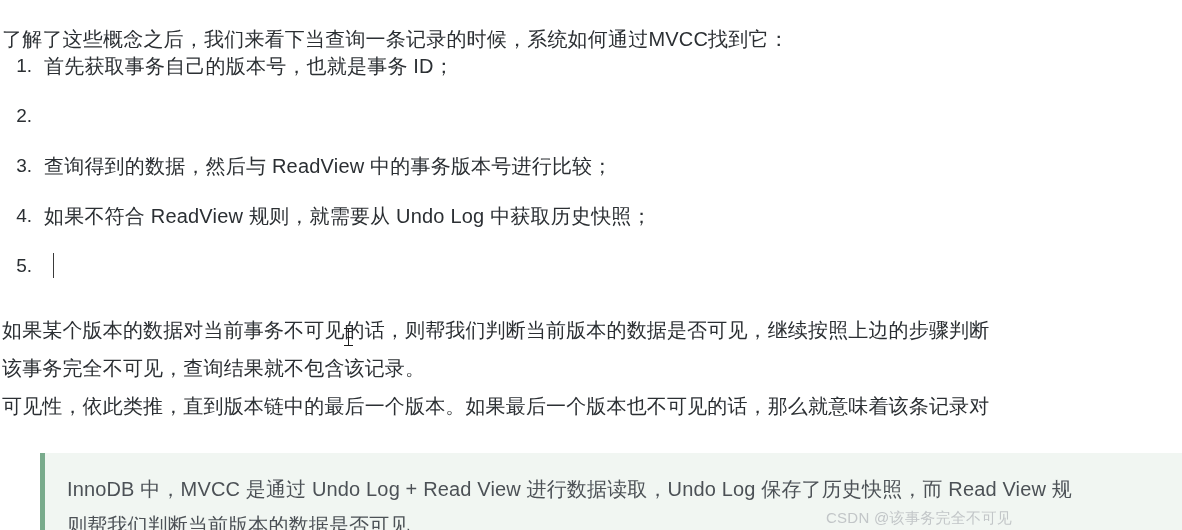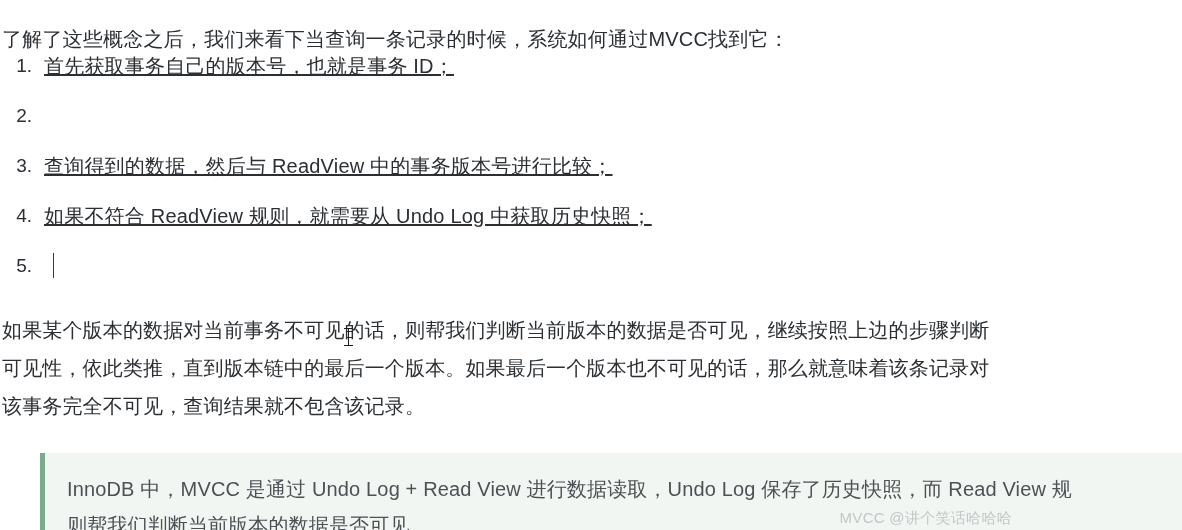--- a/index.html
+++ b/index.html
@@ -60,21 +60,20 @@
     text-align: right;
     padding-right: 12px;
     box-sizing: border-box;
     font-size: 19px;
     color: #2b2f33;
   }
   .step-text {
     flex: 1;
     white-space: nowrap;
     letter-spacing: 0.2px;
-    text-decoration: underline;
   }
   .caret {
     display: inline-block;
     width: 1px;
     height: 25px;
     background: #3a3a3a;
     vertical-align: -5px;
     margin-left: 9px;
   }
 
@@ -179,30 +178,30 @@
       <span class="step-text">如果不符合 ReadView 规则，就需要从 Undo Log 中获取历史快照；</span>
     </li>
     <li class="step">
       <span class="step-marker">5.</span>
       <span class="step-text"><span class="caret"></span></span>
     </li>
   </ol>
 
   <div class="body-para">
     <span class="pline">如果某个版本的数据对当前事务不可见的话，则帮我们判断当前版本的数据是否可见，继续按照上边的步骤判断</span>
+    <span class="pline">该事务完全不可见，查询结果就不包含该记录。</span>
     <span class="pline">可见性，依此类推，直到版本链中的最后一个版本。如果最后一个版本也不可见的话，那么就意味着该条记录对</span>
-    <span class="pline">该事务完全不可见，查询结果就不包含该记录。</span>
   </div>
 
   <div class="ibeam">
     <span class="top-bar"></span>
     <span class="stem"></span>
     <span class="bot-bar"></span>
   </div>
 
   <blockquote class="callout">
     <span class="cline">InnoDB 中，MVCC 是通过 Undo Log + Read View 进行数据读取，Undo Log 保存了历史快照，而 Read View 规</span>
     <span class="cline">则帮我们判断当前版本的数据是否可见。</span>
   </blockquote>
 
-  <div class="watermark">MVCC @讲个笑话哈哈哈</div>
+  <div class="watermark">CSDN @该事务完全不可见</div>
 
 </div>
 
 </body></html>

